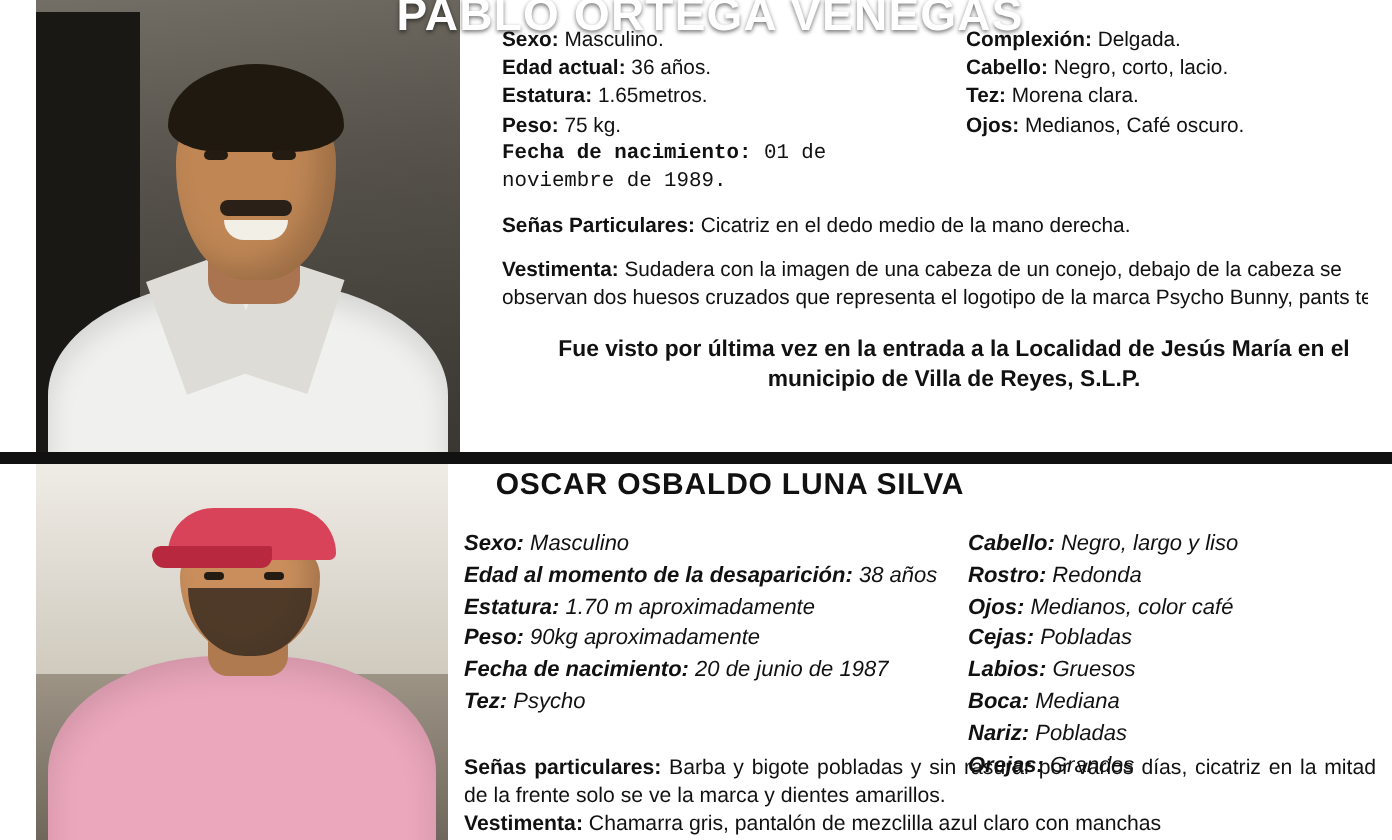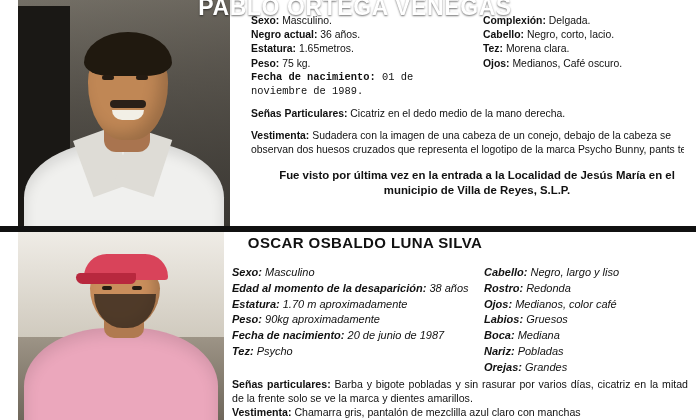--- a/index.html
+++ b/index.html
@@ -352,21 +352,21 @@
     <div class="p1-title">PABLO ORTEGA VENEGAS</div>
 
     <div class="p1-body">
       <div class="p1-cols">
         <div class="p1-col-left">
           <div class="p1-row">
             <span class="lbl">Sexo:</span>
             <span>Masculino.</span>
           </div>
           <div class="p1-row">
-            <span class="lbl">Negro actual:</span>
+            <span class="lbl">Edad actual:</span>
             <span>36 años.</span>
           </div>
           <div class="p1-row">
             <span class="lbl">Estatura:</span>
             <span>1.65metros.</span>
           </div>
           <div class="p1-row">
             <span class="lbl">Peso:</span>
             <span>75 kg.</span>
           </div>
@@ -463,20 +463,24 @@
           </div>
           <div class="p2-row">
             <span class="lbl">Rostro:</span>
             <span>Redonda</span>
           </div>
           <div class="p2-row">
             <span class="lbl">Ojos:</span>
             <span>Medianos, color café</span>
           </div>
           <div class="p2-row">
+            <span class="lbl">Cejas:</span>
+            <span>Pobladas</span>
+          </div>
+          <div class="p2-row">
             <span class="lbl">Labios:</span>
             <span>Gruesos</span>
           </div>
           <div class="p2-row">
             <span class="lbl">Boca:</span>
             <span>Mediana</span>
           </div>
           <div class="p2-row">
             <span class="lbl">Nariz:</span>
             <span>Pobladas</span>

